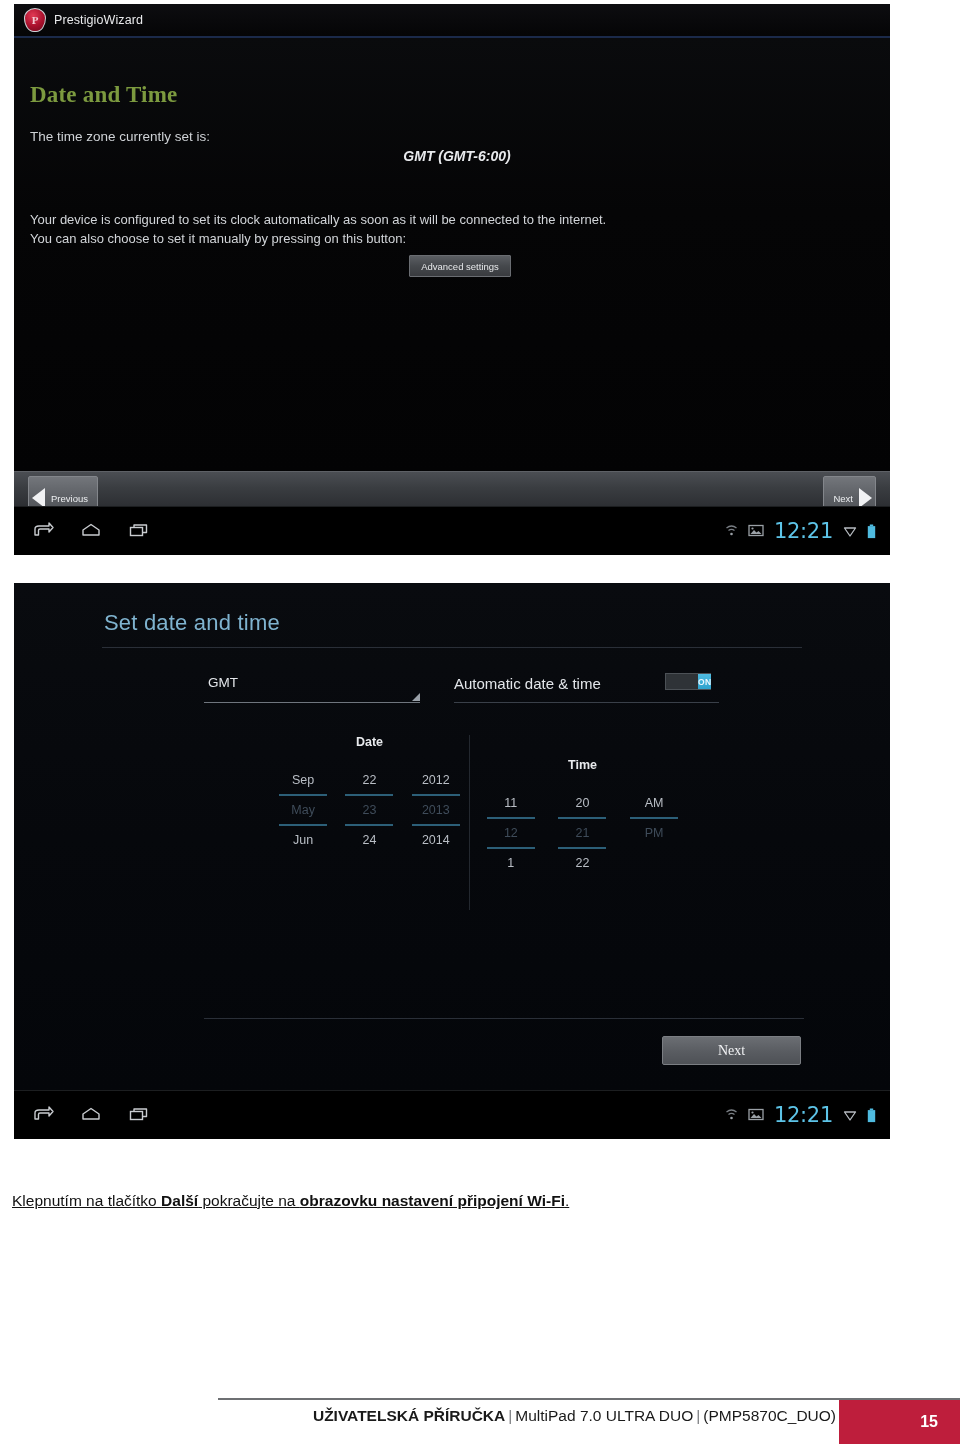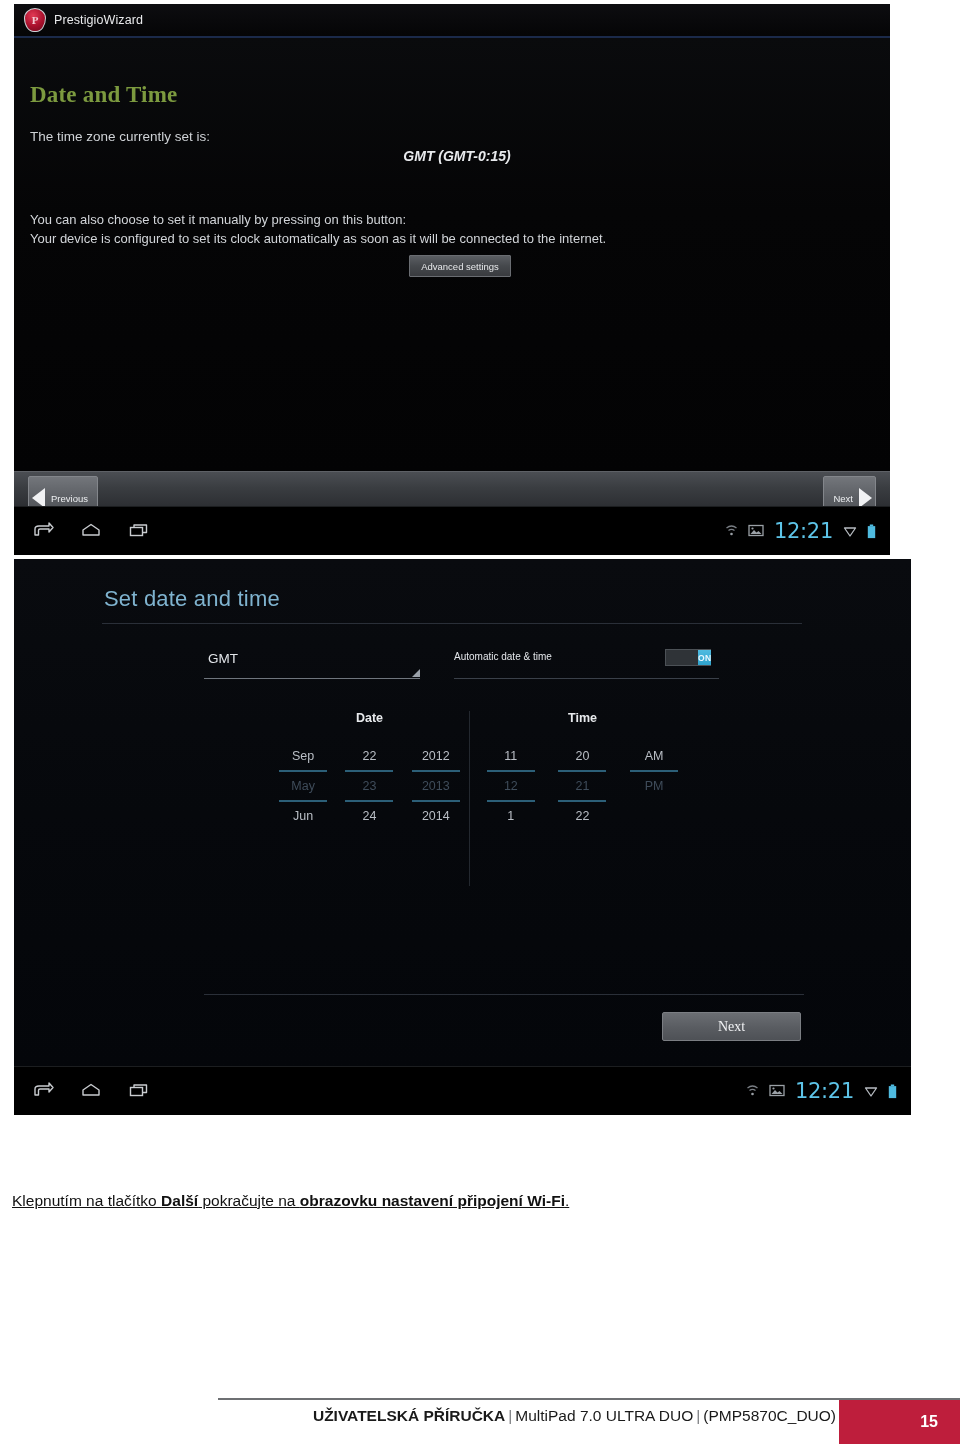--- a/index.html
+++ b/index.html
@@ -159,25 +159,24 @@
     color: #5dc4e8;
     font-size: 21px;
     font-family: "DejaVu Sans", sans-serif;
     letter-spacing: -0.3px;
   }
   .sysicon { display: block; }
 
   
   #shot-two {
     position: absolute;
-    left: 14px; top: 559px;
+    left: 14px; top: 583px;
     width: 876px; height: 556px;
     background: #6d28d9;
     overflow: hidden;
-    padding-left: 21px;
   }
   .sdt-body {
     position: absolute;
     left: 0; top: 0; right: 0; bottom: 48px;
     background: linear-gradient(to bottom, #090b0f 0%, #06080c 50%, #04060a 100%);
   }
   .sdt-heading {
     position: absolute;
     left: 90px; top: 27px;
     color: #7fb3cf;
@@ -206,21 +205,21 @@
     width: 0; height: 0;
     border-left: 8px solid transparent;
     border-bottom: 8px solid #9aa1a9;
   }
   .auto-row {
     position: absolute;
     left: 440px; top: 90px; width: 265px; height: 30px;
   }
   .auto-row .lbl {
     position: absolute; left: 0; top: 2px;
-    color: #e3e6ea; font-size: 10px;
+    color: #e3e6ea; font-size: 15px;
   }
   .auto-row .rule {
     position: absolute; left: 0; bottom: 0; width: 100%; height: 1px;
     background: #3a4049;
   }
   .switch {
     position: absolute; right: 8px; top: 0;
     width: 46px; height: 17px;
     background: #2f3337;
     border: 1px solid #4c5156;
@@ -241,21 +240,21 @@
   .picker-wrap {
     position: absolute;
     left: 256px; top: 152px; width: 420px; height: 175px;
   }
   .picker-divider {
     position: absolute; left: 199px; top: 0; width: 1px; height: 175px;
     background: #23282f;
   }
   .picker-group { position: absolute; top: 0; }
   .picker-group.date { left: 0; width: 199px; }
-  .picker-group.time { left: 205px; width: 215px; }
+  .picker-group.time { left: 205px; width: 215px; margin-top: 23px; }
   .picker-title {
     text-align: center;
     color: #e8eaed;
     font-size: 12.5px;
     font-weight: bold;
     margin-bottom: 18px;
   }
   .picker-cols { display: flex; justify-content: space-around; }
   .picker-col {
     display: flex; flex-direction: column; align-items: center;
@@ -348,25 +347,25 @@
       <div class="shield"></div>
       <div class="glyph">P</div>
     </div>
     <div class="wiz-title-text">PrestigioWizard</div>
   </div>
 
   <div class="wiz-body">
     <div class="wiz-heading">Date and Time</div>
 
     <div class="tz-label">The time zone currently set is:</div>
-    <div class="tz-value">GMT (GMT-0:15)</div>
+    <div class="tz-value">GMT (GMT-6:00)</div>
 
     <div class="wiz-para">
+      <div>Your device is configured to set its clock automatically as soon as it will be connected to the internet.</div>
       <div>You can also choose to set it manually by pressing on this button:</div>
-      <div>Your device is configured to set its clock automatically as soon as it will be connected to the internet.</div>
     </div>
 
     <div class="adv-btn">Advanced settings</div>
   </div>
 
   <div class="wiz-navbar">
     <div class="navbtn prev">
       <span class="tri left"></span>
       <span>Previous</span>
     </div>

